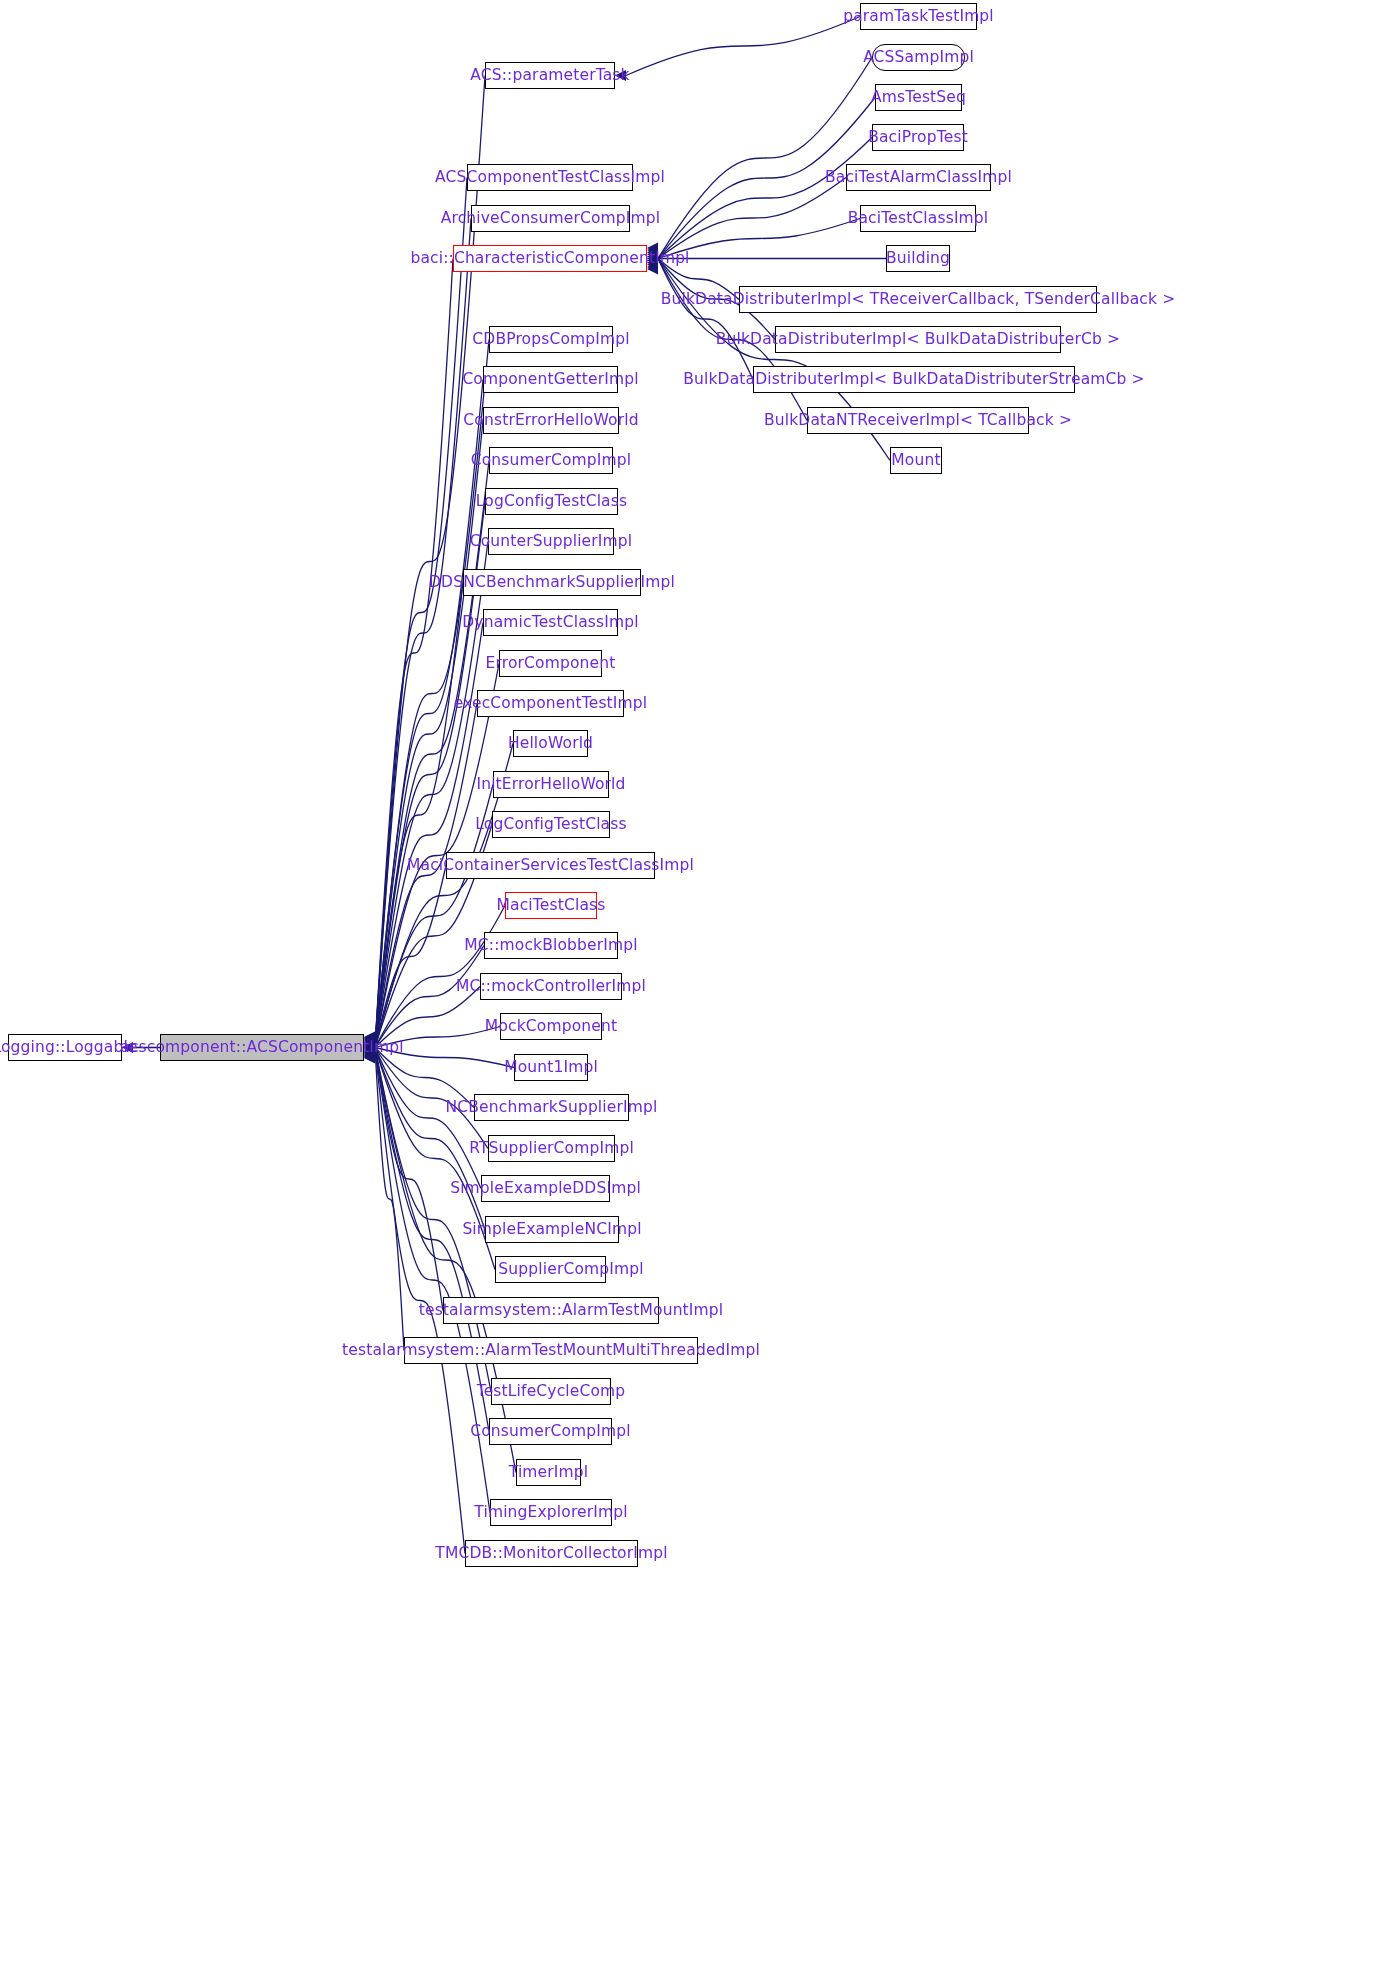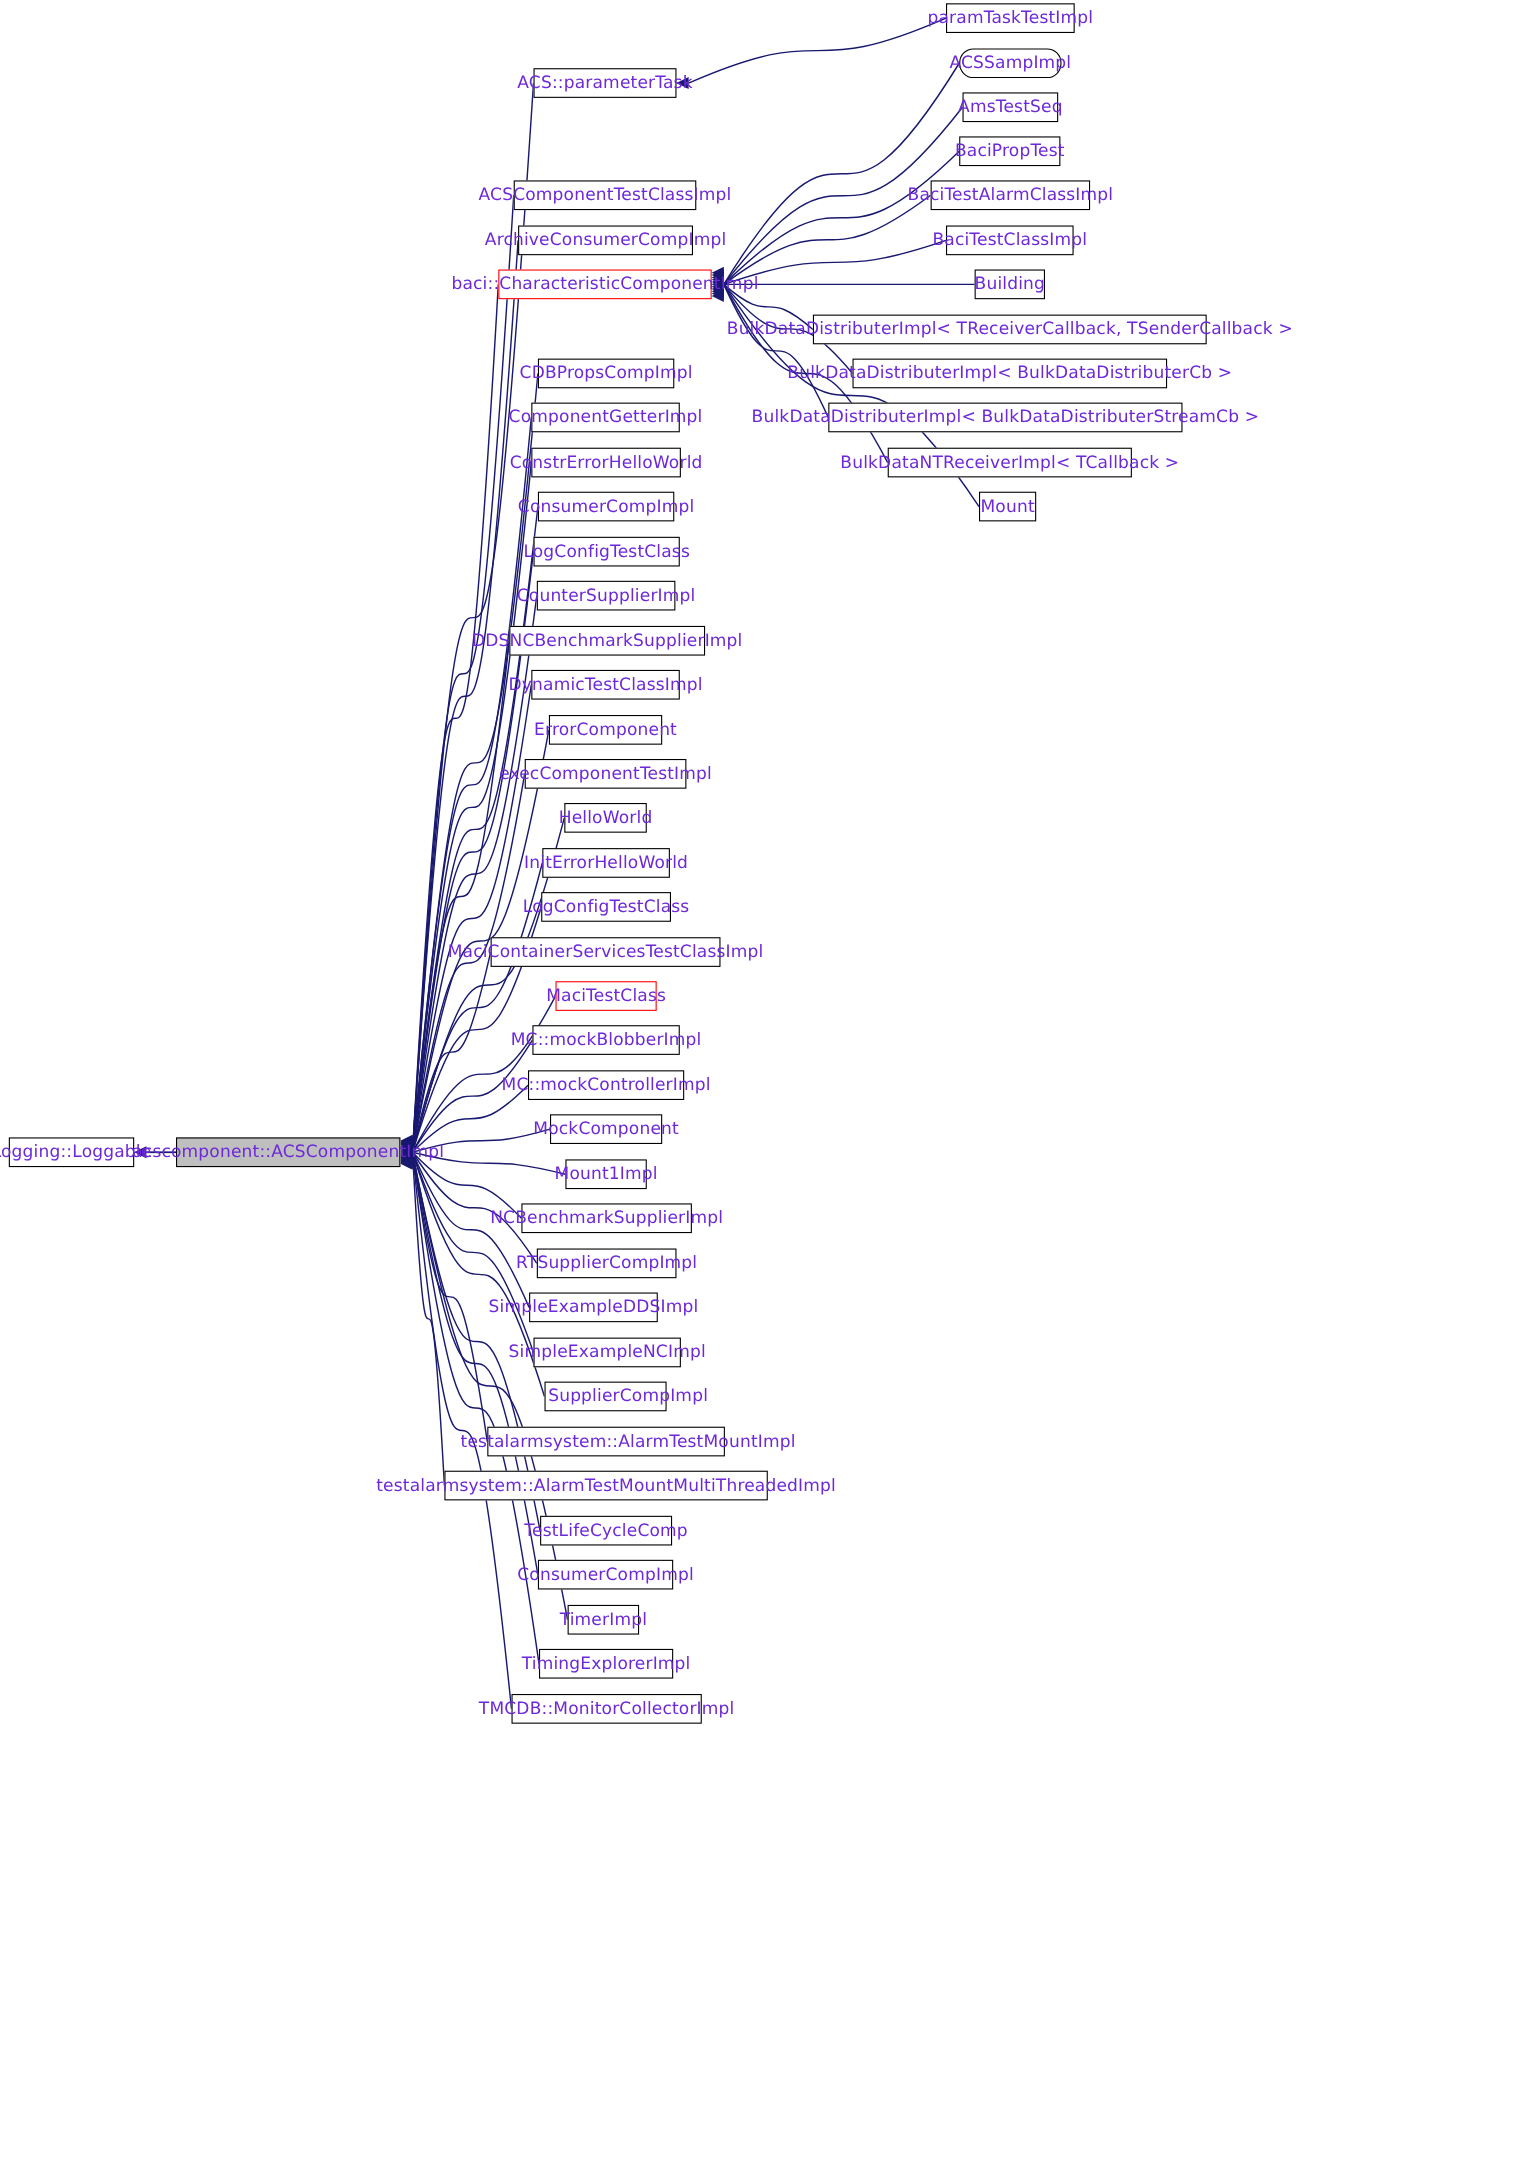--- a/index.html
+++ b/index.html
@@ -160,21 +160,21 @@
       <div class="node" style="left: 493px; top: 771px; width: 116px; height: 27px;">InitErrorHelloWorld</div>
       <div class="node" style="left: 492px; top: 811px; width: 118px; height: 27px;">LogConfigTestClass</div>
       <div class="node" style="left: 446px; top: 852px; width: 209px; height: 27px;">MaciContainerServicesTestClassImpl</div>
       <div class="node red" style="left: 505px; top: 892px; width: 92px; height: 27px;">MaciTestClass</div>
       <div class="node" style="left: 484px; top: 932px; width: 134px; height: 27px;">MC::mockBlobberImpl</div>
       <div class="node" style="left: 480px; top: 973px; width: 142px; height: 27px;">MC::mockControllerImpl</div>
       <div class="node" style="left: 500px; top: 1013px; width: 102px; height: 27px;">MockComponent</div>
       <div class="node" style="left: 514px; top: 1054px; width: 74px; height: 27px;">Mount1Impl</div>
       <div class="node" style="left: 474px; top: 1094px; width: 155px; height: 27px;">NCBenchmarkSupplierImpl</div>
       <div class="node" style="left: 488px; top: 1135px; width: 127px; height: 27px;">RTSupplierCompImpl</div>
-      <div class="node" style="left: 481px; top: 1175px; width: 117px; height: 27px;">SimpleExampleDDSImpl</div>
+      <div class="node" style="left: 481px; top: 1175px; width: 129px; height: 27px;">SimpleExampleDDSImpl</div>
       <div class="node" style="left: 485px; top: 1216px; width: 134px; height: 27px;">SimpleExampleNCImpl</div>
       <div class="node" style="left: 495px; top: 1256px; width: 111px; height: 27px; padding-left: 41px;">SupplierCompImpl</div>
       <div class="node" style="left: 443px; top: 1297px; width: 216px; height: 27px; padding-left: 40px;">testalarmsystem::AlarmTestMountImpl</div>
       <div class="node" style="left: 404px; top: 1337px; width: 294px; height: 27px;">testalarmsystem::AlarmTestMountMultiThreadedImpl</div>
       <div class="node" style="left: 491px; top: 1378px; width: 120px; height: 27px;">TestLifeCycleComp</div>
       <div class="node" style="left: 489px; top: 1418px; width: 123px; height: 27px;">ConsumerCompImpl</div>
       <div class="node" style="left: 516px; top: 1459px; width: 65px; height: 27px;">TimerImpl</div>
       <div class="node" style="left: 490px; top: 1499px; width: 122px; height: 27px;">TimingExplorerImpl</div>
       <div class="node" style="left: 465px; top: 1540px; width: 173px; height: 27px;">TMCDB::MonitorCollectorImpl</div>
     </div>

